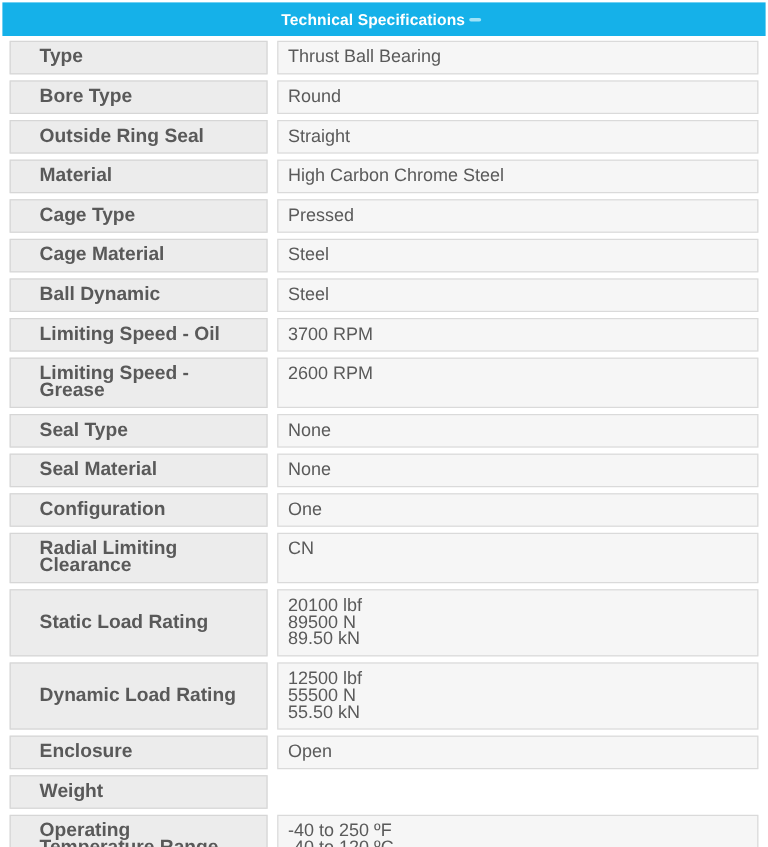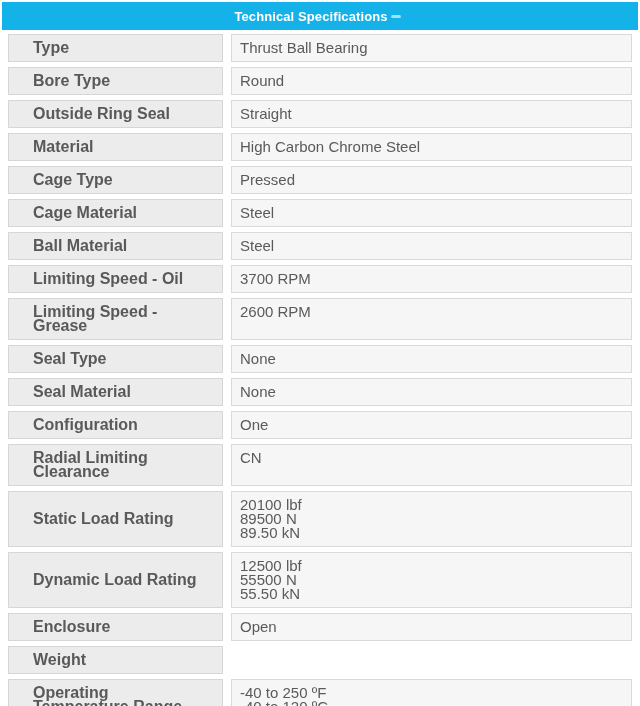--- a/index.html
+++ b/index.html
@@ -118,21 +118,21 @@
         <div class="spec-value-line">Pressed</div>
       </div>
     </div>
     <div class="spec-row">
       <div class="spec-label">Cage Material</div>
       <div class="spec-value">
         <div class="spec-value-line">Steel</div>
       </div>
     </div>
     <div class="spec-row">
-      <div class="spec-label">Ball Material</div>
+      <div class="spec-label">Ball Dynamic</div>
       <div class="spec-value">
         <div class="spec-value-line">Steel</div>
       </div>
     </div>
     <div class="spec-row">
       <div class="spec-label">Limiting Speed - Oil</div>
       <div class="spec-value">
         <div class="spec-value-line">3700 RPM</div>
       </div>
     </div>

